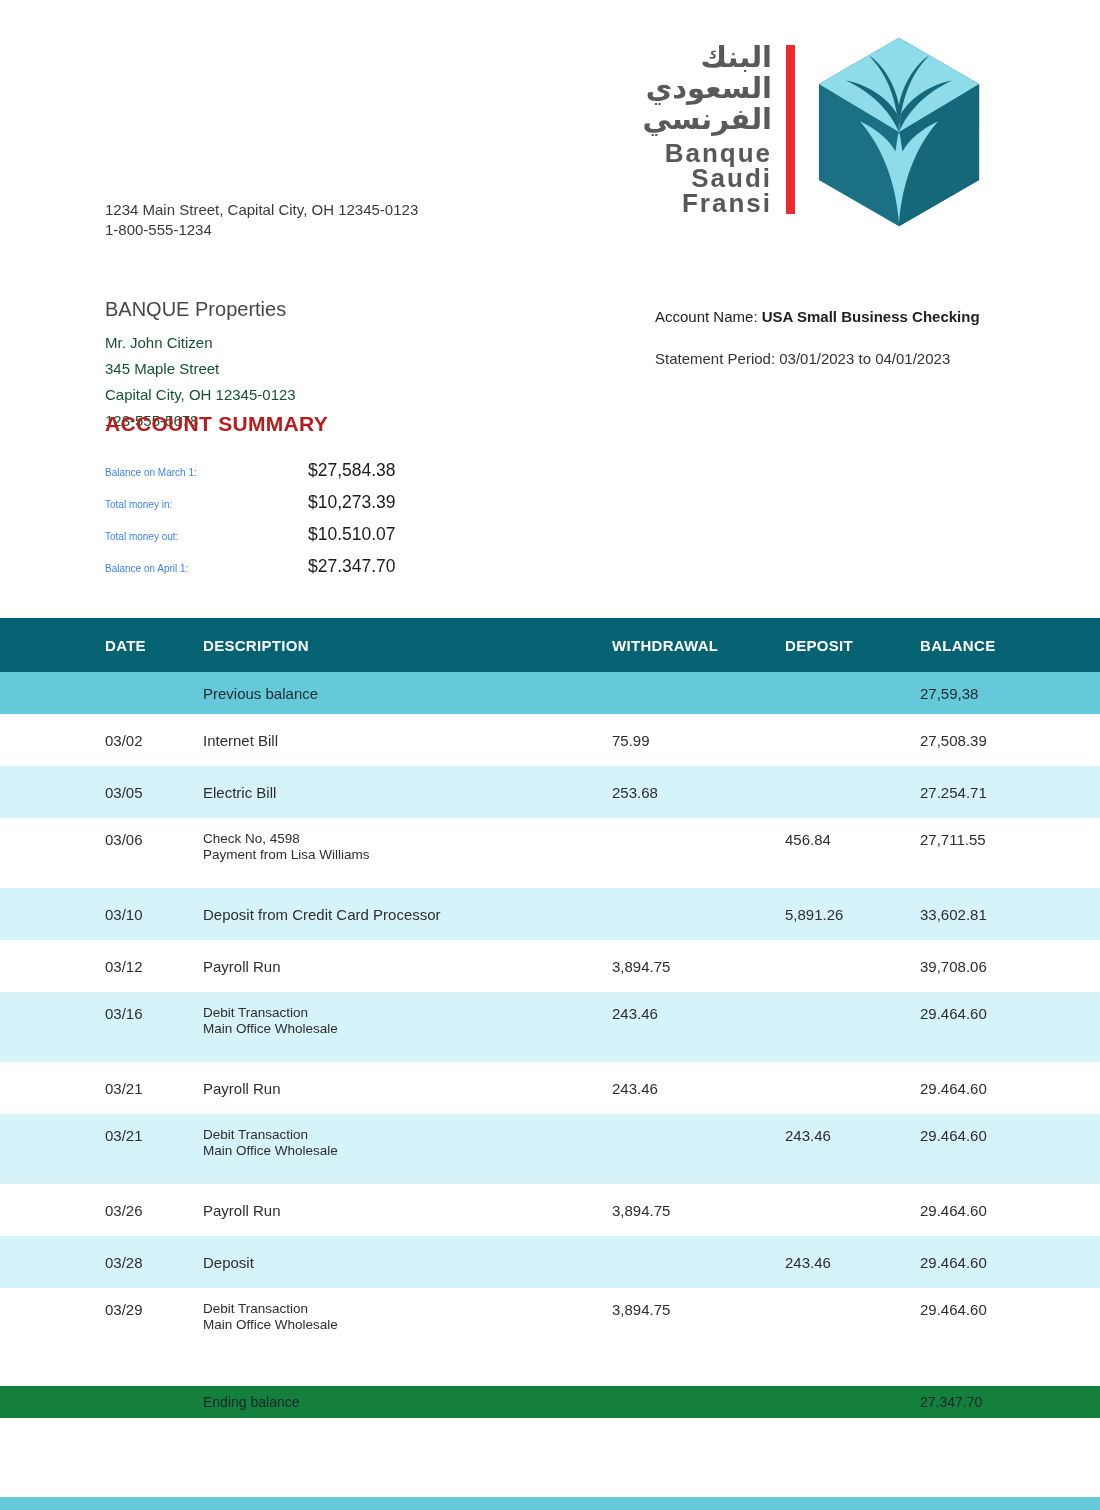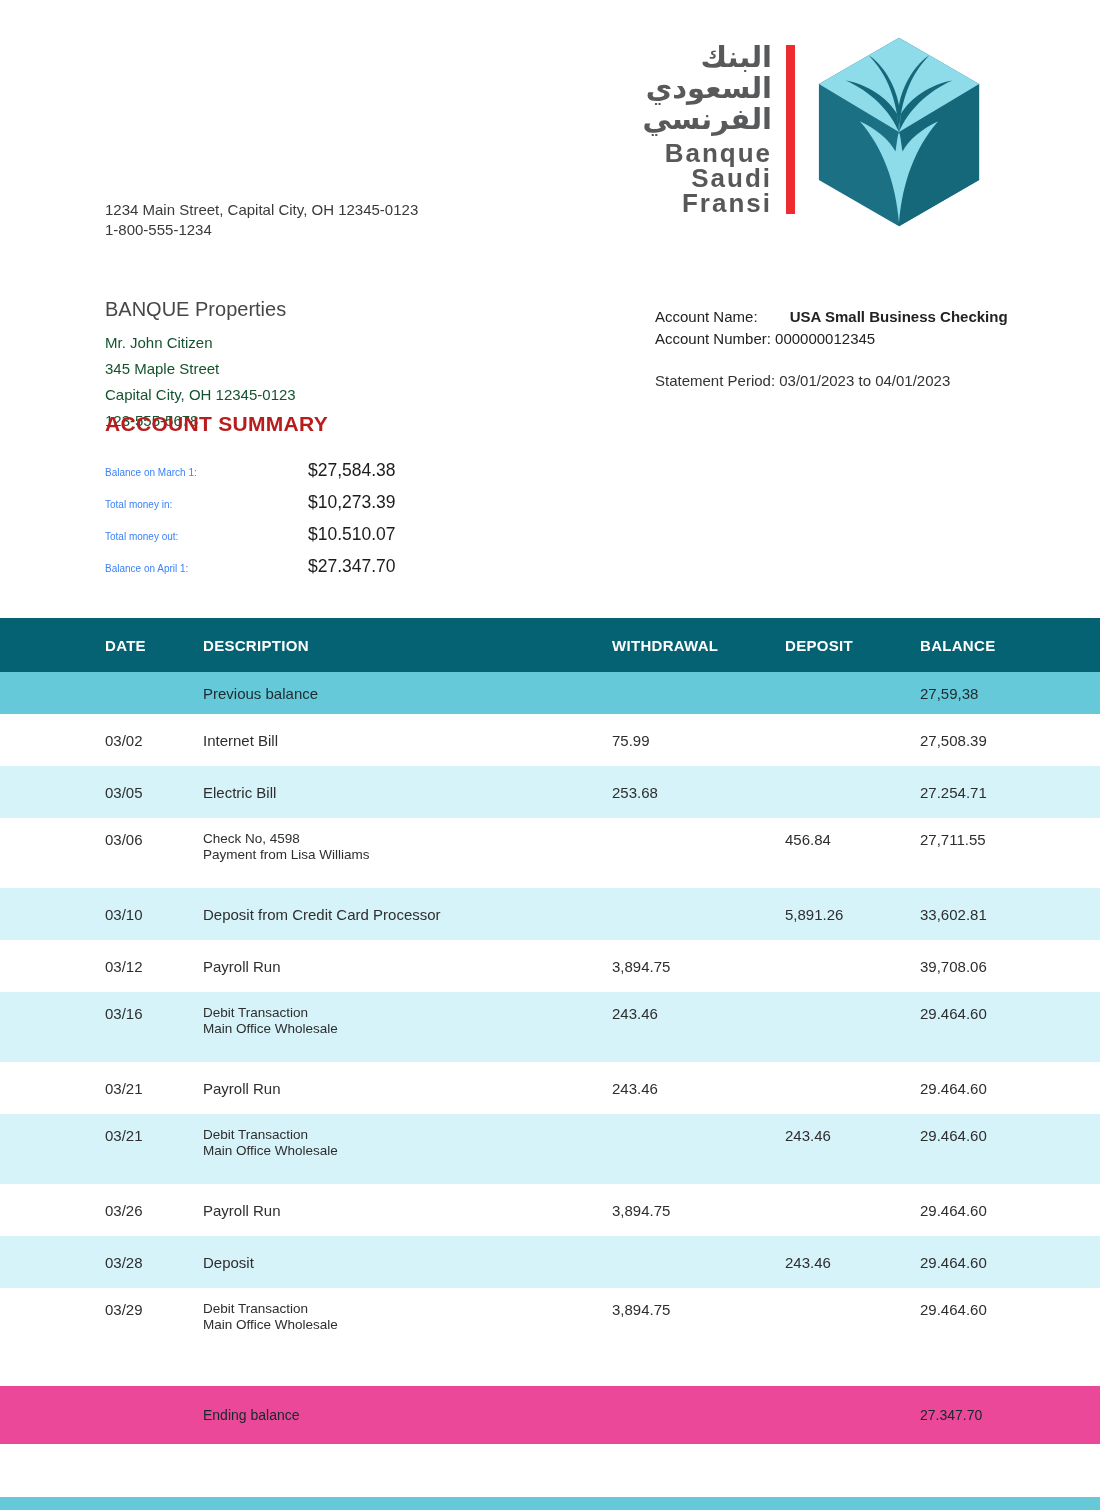--- a/index.html
+++ b/index.html
@@ -16,42 +16,42 @@
   .cube-logo { position:absolute; top:0; right:12px; }
 
   
   .bank-contact { position:absolute; left:105px; top:200px; font-size:15px; line-height:20px; color:#3a3a3a; }
   .customer { position:absolute; left:105px; top:258px; }
   .customer-company { font-size:20px; color:#474747; margin-bottom:9px;margin-top:40px; }
   .customer-line { font-size:15px; line-height:26px; color:#14532d; }
 
   
   .account-info { position:absolute; left:655px; top:306px; font-size:15px; line-height:22px; color:#222; }
-  .account-info .bold { font-weight:bold;margin-left:28px; }
+  .account-info .bold { font-weight:bold; }
   .statement-period { margin-top:20px; color:#333; }
 
   
   .summary { position:absolute; left:105px; top:412px; }
   .summary-title { font-size:21px; font-weight:bold; color:#b91c1c; letter-spacing:.3px; margin-bottom:24px; }
   .summary-row { display:grid; grid-template-columns:203px auto; align-items:baseline; margin-bottom:11px; }
   .summary-label { font-size:10px; color:#3b82f6; }
   .summary-value { font-size:17.5px; color:#1c1c1c; }
 
   
   .txn-table { position:absolute; left:0; top:618px; width:1100px; }
   .grid-cols { display:grid; grid-template-columns:105px 98px 409px 173px 135px 180px; }
   .t-head { height:54px; background:#046272; color:#ffffff; font-weight:bold; font-size:15px; letter-spacing:.3px; align-items:center; }
   .t-prev { height:42px; background:#66c9d9; font-size:15px; color:#1d2b2e; align-items:center; }
   .t-row { min-height:52px; align-items:center; font-size:15px; color:#2e2e2e; padding:6px 0; }
   .t-row:nth-child(even) { background:#d7f3fa; }
   .t-row.two-line { align-items:start; padding-top:13px; min-height:70px; }
   .t-row.two-line .cell-desc { font-size:13.5px; line-height:16px; }
   .cell-num { text-align:left; }
   .desc-line2:empty { display:none; }
-  .t-end { height:58px; background:#ec4899; font-size:14px; color:#14272b; align-items:center; margin-top:28px; }
+  .t-end { height:32px; background:#15803d; font-size:14px; color:#14272b; align-items:center; margin-top:28px; }
   .bottom-strip { position:absolute; left:0; bottom:0; width:1100px; height:13px; background:#66c9d9; }
 </style>
 </head>
 <body>
 
 <div class="page">
 
   <div class="logo-area">
     <div class="logo-text">
       <div class="arabic">
@@ -88,24 +88,20 @@
     <div class="customer-line">345 Maple Street</div>
     <div class="customer-line">Capital City, OH  12345-0123</div>
     <div class="customer-line">123-555-5678</div>
   </div>
 
   <div class="account-info">
     <div>
       <span>Account Name:</span>
       <span class="bold">USA Small Business Checking</span>
     </div>
-    <div>
-      <span>Account Number:</span>
-      <span>000000012345</span>
-    </div>
     <div class="statement-period">Statement Period: 03/01/2023 to 04/01/2023</div>
   </div>
 
   <div class="summary">
     <div class="summary-title">ACCOUNT SUMMARY</div>
     <div class="summary-row">
       <span class="summary-label">Balance on March 1:</span>
       <span class="summary-value">$27,584.38</span>
     </div>
     <div class="summary-row">

